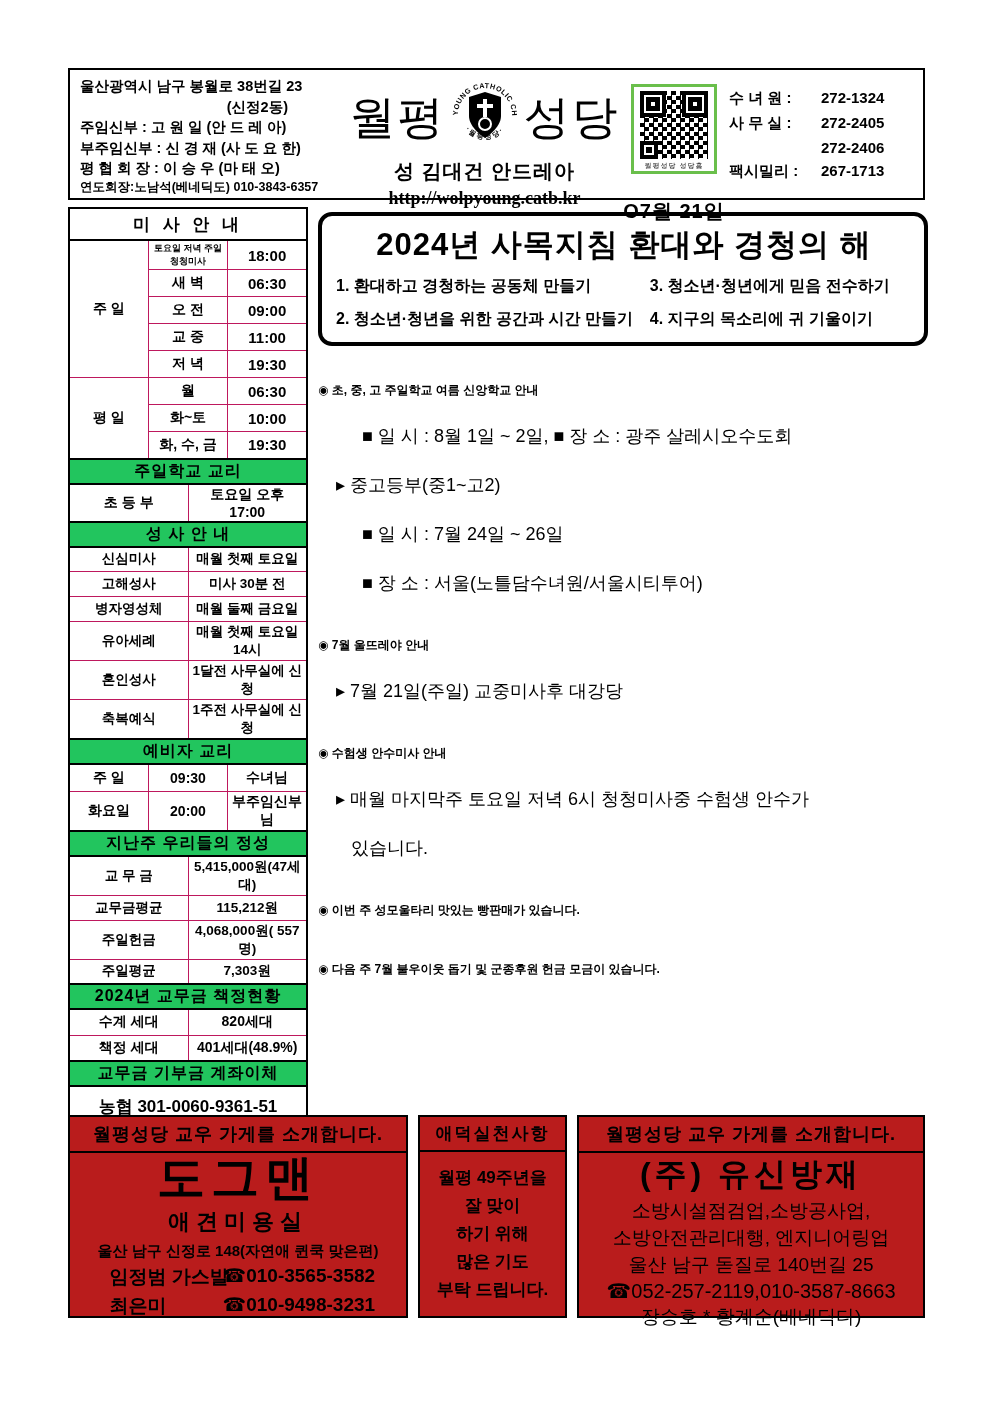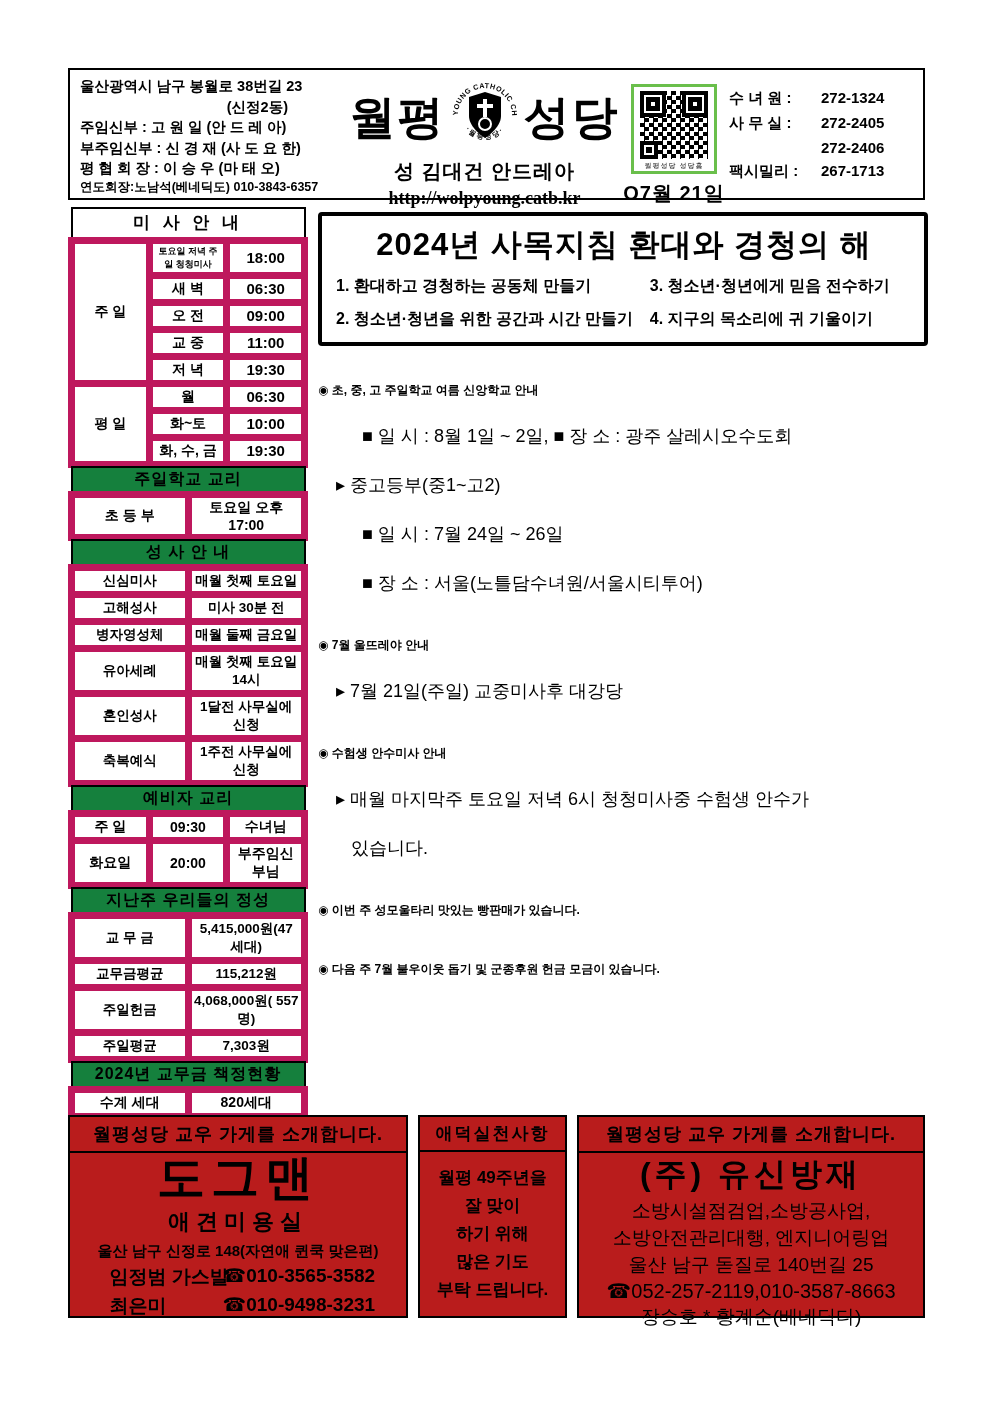--- a/index.html
+++ b/index.html
@@ -15,53 +15,53 @@
   .header-box{
     position:absolute; left:68px; top:68px; width:857px; height:132px;
     border:2px solid #000; display:flex; align-items:stretch;
     padding:6px 8px 4px 10px;
   }
   .hdr-left{ width:268px; font-size:14.5px; font-weight:bold; line-height:1.42; white-space:nowrap; }
   .hdr-left .addr2{ text-align:right; padding-right:60px; }
   .hdr-left .small{ font-size:12.5px; }
   .hdr-center{ flex:1; display:flex; flex-direction:column; align-items:center; justify-content:flex-start; padding-top:2px; }
   .church-name-row{ display:flex; align-items:center; gap:2px; }
-  .church-name{ font-size:46px; font-weight:bold; letter-spacing:2px; line-height:1; }
+  .church-name{ font-size:46px; font-weight:normal; letter-spacing:2px; line-height:1; }
   .patron{ font-size:20px; font-weight:bold; margin-top:2px; letter-spacing:1px; }
   .website{ font-family:"Liberation Serif","DejaVu Serif",serif; font-weight:bold; font-size:18px; margin-top:3px; }
   .hdr-qr{ width:106px; display:flex; flex-direction:column; align-items:center; justify-content:flex-start; padding-top:8px; }
   .qr-frame{ width:86px; height:92px; border:3px solid #6abf4b; background:#fff; display:flex; flex-direction:column; align-items:center; padding-top:4px; }
   .qr-pixels{
     width:68px; height:68px; position:relative;
     background:
       conic-gradient(#000 90deg,#fff 0 180deg,#000 0 270deg,#fff 0) 0 0/9px 9px;
   }
   .qr-pixels::before,.qr-pixels::after, .qr-eye3{
     content:""; position:absolute; width:18px; height:18px;
     border:4px solid #000; background:#fff;
     box-shadow:inset 0 0 0 2px #fff, inset 0 0 0 7px #000;
   }
   .qr-pixels::before{ left:0; top:0; }
   .qr-pixels::after{ right:0; top:0; }
   .qr-eye3{ left:0; bottom:0; }
   .qr-caption{ font-size:7px; margin-top:2px; letter-spacing:1px; }
-  .hdr-date{ font-size:20px; font-weight:bold; margin-top:6px; letter-spacing:1px; }
+  .hdr-date{ font-size:20px; font-weight:bold; margin-top:24px; letter-spacing:1px; }
   .hdr-right{ width:188px; display:flex; flex-direction:column; justify-content:space-around; padding:10px 0 10px 2px; font-size:15px; font-weight:bold; }
   .phone-row{ display:flex; white-space:nowrap; }
   .phone-row .pl{ width:92px; }
   .phone-row .pv{ flex:1; }
 
   
   .left-col{ position:absolute; left:68px; top:207px; width:240px; }
   table{ border-collapse:collapse; width:240px; table-layout:fixed; }
   .sec{ margin-top:-2px; }
   .sec:first-child{ margin-top:0; }
-  td,th{ border:7px solid #be185d; font-weight:bold; text-align:center; vertical-align:middle; font-size:14px; padding:1px 2px; }
+  td,th{ border:1px solid #be185d; font-weight:bold; text-align:center; vertical-align:middle; font-size:14px; padding:1px 2px; }
   table{ border:2px solid #000; }
-  th.sec-title{ background:#15803d; font-size:16px; height:24px; letter-spacing:1px; border:2px solid #000; }
+  th.sec-title{ background:#22c55e; font-size:16px; height:24px; letter-spacing:1px; border:2px solid #000; }
   th.sec-title.white{ background:#fff; height:32px; font-size:17px; letter-spacing:4px; }
   .mass td{ height:27px; }
   .mass .tiny{ font-size:9px; letter-spacing:0; }
   .time{ font-size:15px; }
   .ss td{ height:27px; }
   .sac td{ height:25px; font-size:13.5px; }
   .cat td{ height:27px; }
   .off td{ height:25px; font-size:13.5px; }
   .pledge td{ height:26px; }
   .account-body{
@@ -69,21 +69,21 @@
     text-align:center; font-weight:bold;
   }
   .account-body .l1{ font-size:17px; }
   .account-body .l2{ font-size:17px; margin-top:2px; }
   .account-body .l3{ font-size:18.5px; margin-top:6px; }
   .account-body .l4{ font-size:18.5px; margin-top:2px; }
 
   
   .right-col{ position:absolute; left:318px; top:212px; width:610px; }
   .banner{
-    border:4px solid #000; border-radius:4px; padding:8px 12px 12px 14px;
+    border:4px solid #000; border-radius:14px; padding:8px 12px 12px 14px;
   }
   .banner-title{ font-size:31px; font-weight:bold; text-align:center; letter-spacing:1px; white-space:nowrap; }
   .banner-grid{ display:grid; grid-template-columns:1.08fr 0.92fr; column-gap:6px; row-gap:12px; margin-top:10px; font-size:16px; font-weight:bold; white-space:nowrap; }
   .announcements{ margin-top:36px; }
   .ann{ font-size:18px; white-space:nowrap; }
   .ann.h1{ font-weight:bold; font-size:12px; }
   .ann.l1{ padding-left:18px; }
   .ann.l2{ padding-left:44px; }
   .ann.l1cont{ padding-left:33px; }
   .ann + .ann{ margin-top:25px; }

